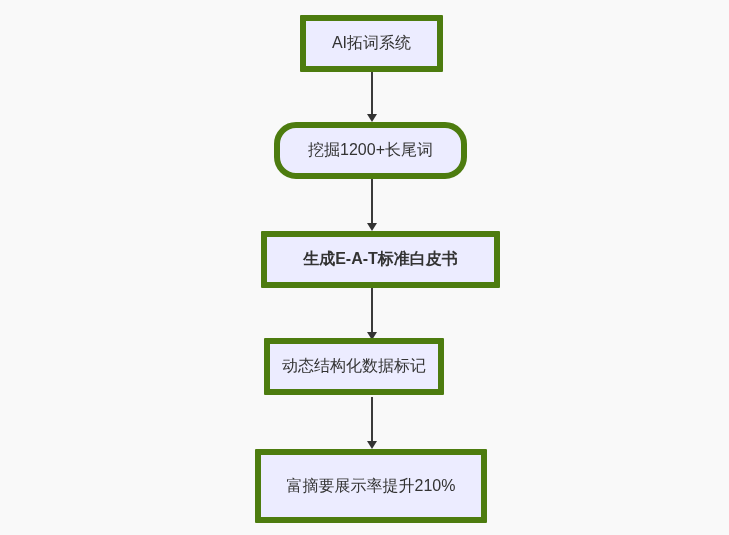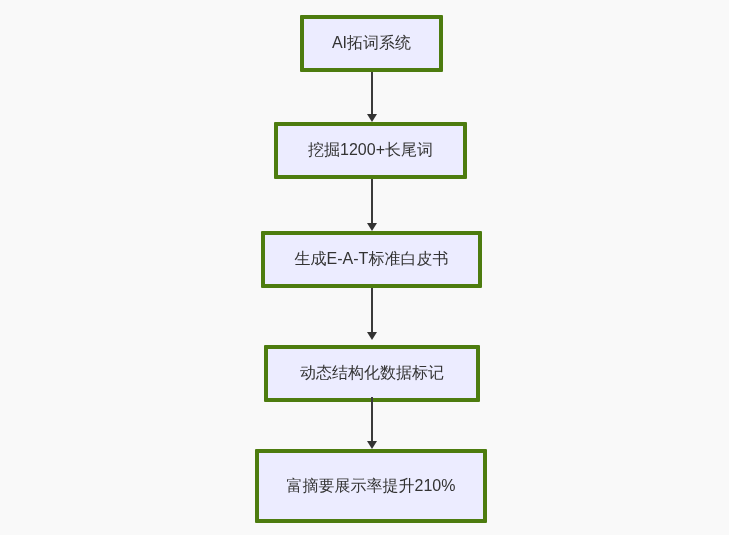--- a/index.html
+++ b/index.html
@@ -14,34 +14,34 @@
   .canvas {
     position: relative;
     width: 729px;
     height: 535px;
     background: #f9f9f9;
   }
   .node {
     position: absolute;
     box-sizing: border-box;
     background: #ECECFF;
-    border: 4px solid #4d7c0f;
+    border: 6px solid #4d7c0f;
     border-radius: 1px;
     color: #333333;
     font-size: 16px;
     display: flex;
     align-items: center;
     justify-content: center;
     text-align: center;
     white-space: nowrap;
   }
   .n1 { left: 300px; top: 15px;  width: 143px; height: 57px; }
-  .n2 { left: 274px; top: 122px; width: 193px; height: 57px; }
-  .n3 { left: 261px; top: 231px; width: 221px; height: 57px; }
-  .n4 { left: 264px; top: 345px; width: 216px; height: 57px; }
+  .n2 { left: 274px; top: 122px; width: 193px; height: 57px; border-radius: 22px; }
+  .n3 { left: 261px; top: 231px; width: 239px; height: 57px; font-weight: bold; }
+  .n4 { left: 264px; top: 338px; width: 180px; height: 57px; }
   .n5 { left: 255px; top: 449px; width: 232px; height: 74px; }
 
   .edge-line {
     position: absolute;
     left: 371px;
     width: 2px;
     background: #3b3b3b;
   }
   .edge-head {
     position: absolute;

